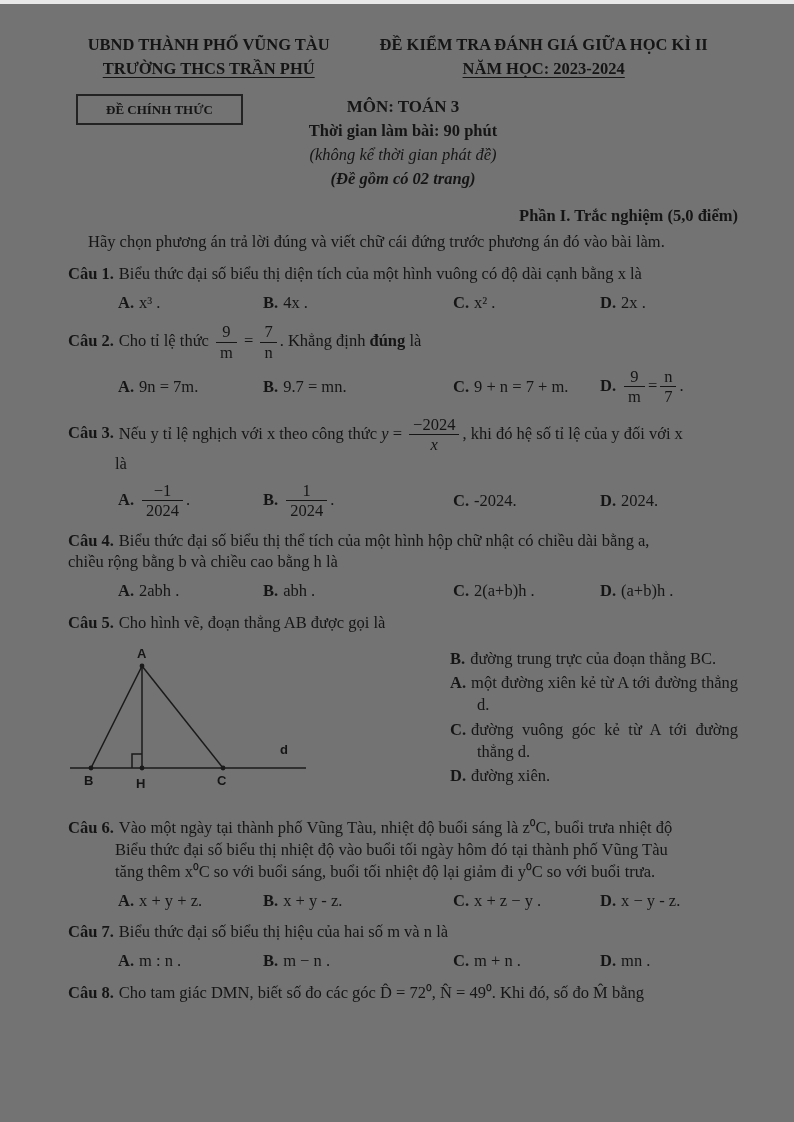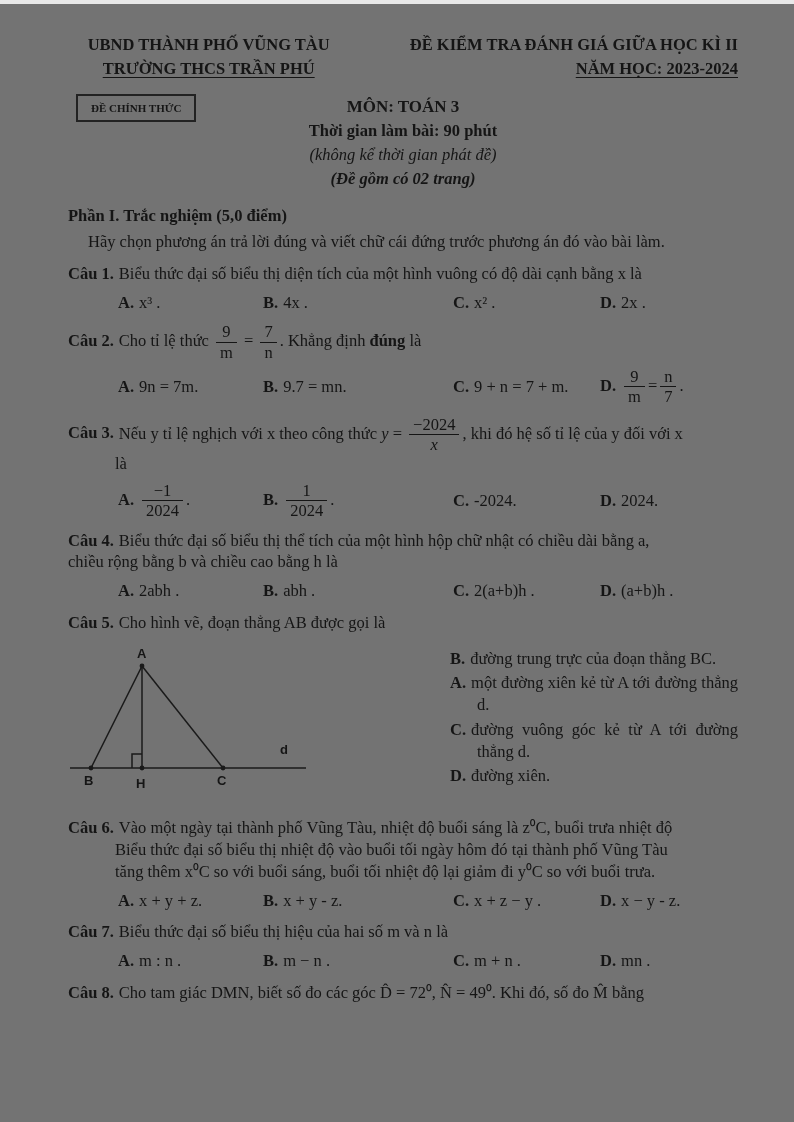--- a/index.html
+++ b/index.html
@@ -10,35 +10,35 @@
     font-family:"Liberation Serif", serif;
     font-size:16.5px; line-height:1.32; color:#151515;
     overflow:hidden;
   }
   .i { font-style:italic; }
   .u { text-decoration:underline; text-underline-offset:3px; }
 
   
   .hdr { display:flex; font-weight:bold; }
   .hdr-left { width:42%; text-align:center; }
-  .hdr-right { width:58%; text-align:right; }
+  .hdr-right { width:58%; text-align:center; }
   .hdr div { margin-bottom:2px; }
 
   .row2 { position:relative; text-align:center; margin-top:12px; }
   .official-box {
     position:absolute; left:8px; top:-2px;
-    border:2px solid #222; padding:5px 13px;
-    font-weight:bold; font-size:11px; white-space:nowrap;
+    border:2px solid #222; padding:5px 28px;
+    font-weight:bold; font-size:13px; white-space:nowrap;
   }
   .subject   { font-weight:bold; font-size:17px; }
   .duration  { font-weight:bold; margin-top:2px; }
   .note1     { font-style:italic; margin-top:2px; }
   .note2     { font-style:italic; font-weight:bold; margin-top:2px; }
 
-  .h-part { font-weight:bold; margin:16px 0 4px 0; }
+  .h-part { font-weight:bold; margin:16px 0 4px 0;text-align:right; }
   .intro  { margin:4px 0 6px 0; text-indent:20px; }
 
   .q { margin-top:10px; }
   .q p { margin:0; }
   .q .cont { margin-left:47px; }
 
   .opts { display:flex; align-items:center; margin:7px 0 4px 50px; }
   .opts .opt:nth-child(1){ width:145px; }
   .opts .opt:nth-child(2){ width:190px; }
   .opts .opt:nth-child(3){ width:147px; }

